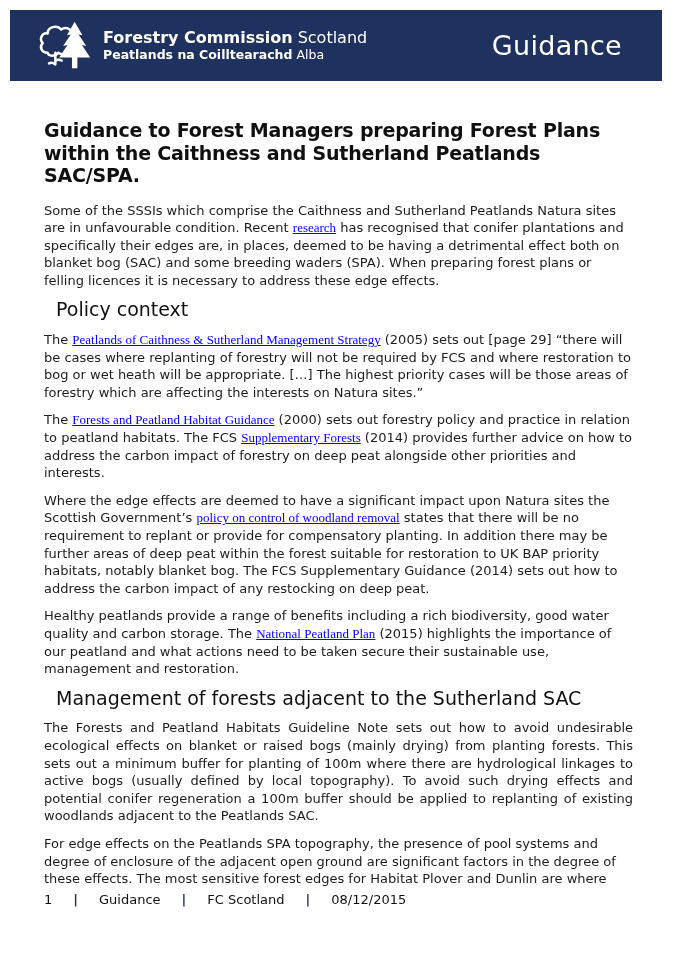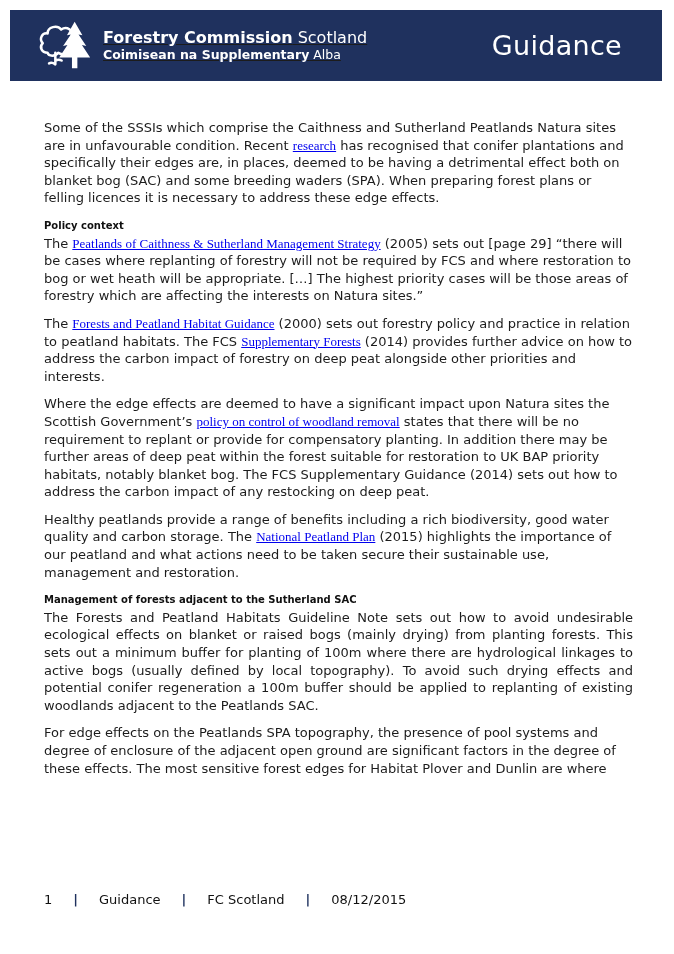--- a/index.html
+++ b/index.html
@@ -11,21 +11,21 @@
     position:relative;
     overflow:hidden;
   }
   .banner {
     position:absolute; left:10px; top:10px;
     width:652px; height:71px;
     background:#1f315e;
     display:flex; align-items:center; justify-content:space-between;
     box-sizing:border-box;
   }
-  .logo-group { display:flex; align-items:center; gap:9px; padding-left:26px;text-decoration:underline; }
+  .logo-group { display:flex; align-items:center; gap:9px; padding-left:26px; }
   .logo-svg { display:block; }
   .org-line { color:#ffffff; font-size:16px; line-height:19px; white-space:nowrap; }
   .gaelic-line { color:#ffffff; font-size:12.5px; line-height:16px; white-space:nowrap; }
   .w-bold { font-weight:bold; }
   .w-light { font-weight:normal; }
   .doc-type {
     color:#ffffff; font-size:27px; font-weight:400;
     padding-right:40px; letter-spacing:0.3px;
   }
   main {
@@ -36,22 +36,22 @@
     font-size:19px; line-height:22.5px;
     color:#101010; font-weight:bold;
     letter-spacing:-0.2px;
   }
   #doc-body p {
     margin:0 0 10px 0;
     font-size:13px; line-height:17.6px;
   }
   #doc-body p.justify { text-align:justify; }
   #doc-body h2 {
-    margin:0; font-size:10px; line-height:17.6px;
-    font-weight:bold; color:#101010;
+    margin:12px; font-size:19px; line-height:17.6px;
+    font-weight:normal; color:#101010;
   }
   .doc-link { color:#0000ee; text-decoration:underline; cursor:pointer;font-family:Liberation Serif, serif; }
   footer {
     position:absolute; left:44px; top:892px;
     font-size:13px; display:flex; align-items:baseline;
     color:#111111;
   }
   footer .f-item { margin-right:21px; }
   footer .sep { color:#1f315e; font-weight:bold; margin-right:21px; }
 </style>
@@ -64,27 +64,28 @@
     <div class="logo-group">
       <svg class="logo-svg" width="58" height="52" viewBox="0 0 60 52" aria-hidden="true">
 
         <path d="M12 33 C6 33 3 27 7 23 C3 19 6 12 12 13 C12 6 22 4 26 9 C32 5 39 10 37 16 C42 19 41 27 35 29 C34 34 27 36 23 33 C20 37 13 37 12 33 Z" fill="none" stroke="#ffffff" stroke-width="2.6" stroke-linejoin="round"></path>
         <path d="M20 33 L20 45 M20 45 C17.5 43.2 15.5 43 13.5 44 M20 41 C22.5 39.8 24.5 39.8 26.5 41" fill="none" stroke="#ffffff" stroke-width="2.6" stroke-linecap="round"></path>
 
         <path d="M40 1 L48 15 L44 14 L52 26 L47.5 25 L56 38 L42.8 38 L42.8 49 L37.2 49 L37.2 38 L24 38 L32.5 25 L28 26 L36 14 L32 15 Z" fill="#ffffff"></path>
       </svg>
       <div class="logo-text">
         <div class="org-line"><span class="w-bold">Forestry Commission</span><span class="w-light"> Scotland</span></div>
-        <div class="gaelic-line"><span class="w-bold">Coimisean na Supplementary</span><span class="w-light"> Alba</span></div>
+        <div class="gaelic-line"><span class="w-bold">Peatlands na Coilltearachd</span><span class="w-light"> Alba</span></div>
       </div>
     </div>
     <div class="doc-type">Guidance</div>
   </header>
 
   <main>
+    <h1>Guidance to Forest Managers preparing Forest Plans within the Caithness and Sutherland Peatlands SAC/SPA.</h1>
     <div id="doc-body">
         <p><span>Some of the SSSIs which comprise the Caithness and Sutherland Peatlands Natura sites are in unfavourable condition. Recent </span><a class="doc-link">research</a><span> has recognised that conifer plantations and specifically their edges are, in places, deemed to be having a detrimental effect both on blanket bog (SAC) and some breeding waders (SPA). When preparing forest plans or felling licences it is necessary to address these edge effects.</span></p>
         <h2>Policy context</h2>
         <p><span>The </span><a class="doc-link">Peatlands of Caithness &amp; Sutherland Management Strategy</a><span> (2005) sets out [page 29] “there will be cases where replanting of forestry will not be required by FCS and where restoration to bog or wet heath will be appropriate. […] The highest priority cases will be those areas of forestry which are affecting the interests on Natura sites.”</span></p>
         <p><span>The </span><a class="doc-link">Forests and Peatland Habitat Guidance</a><span> (2000) sets out forestry policy and practice in relation to peatland habitats. The FCS </span><a class="doc-link">Supplementary Forests</a><span> (2014) provides further advice on how to address the carbon impact of forestry on deep peat alongside other priorities and interests.</span></p>
         <p><span>Where the edge effects are deemed to have a significant impact upon Natura sites the Scottish Government’s </span><a class="doc-link">policy on control of woodland removal</a><span> states that there will be no requirement to replant or provide for compensatory planting. In addition there may be further areas of deep peat within the forest suitable for restoration to UK BAP priority habitats, notably blanket bog. The FCS Supplementary Guidance (2014) sets out how to address the carbon impact of any restocking on deep peat.</span></p>
         <p><span>Healthy peatlands provide a range of benefits including a rich biodiversity, good water quality and carbon storage. The </span><a class="doc-link">National Peatland Plan</a><span> (2015) highlights the importance of our peatland and what actions need to be taken secure their sustainable use, management and restoration.</span></p>
         <h2>Management of forests adjacent to the Sutherland SAC</h2>
         <p class="justify"><span>The Forests and Peatland Habitats Guideline Note sets out how to avoid undesirable ecological effects on blanket or raised bogs (mainly drying) from planting forests. This sets out a minimum buffer for planting of 100m where there are hydrological linkages to active bogs (usually defined by local topography). To avoid such drying effects and potential conifer regeneration a 100m buffer should be applied to replanting of existing woodlands adjacent to the Peatlands SAC.</span></p>
         <p><span>For edge effects on the Peatlands SPA topography, the presence of pool systems and degree of enclosure of the adjacent open ground are significant factors in the degree of these effects. The most sensitive forest edges for Habitat Plover and Dunlin are where</span></p>

